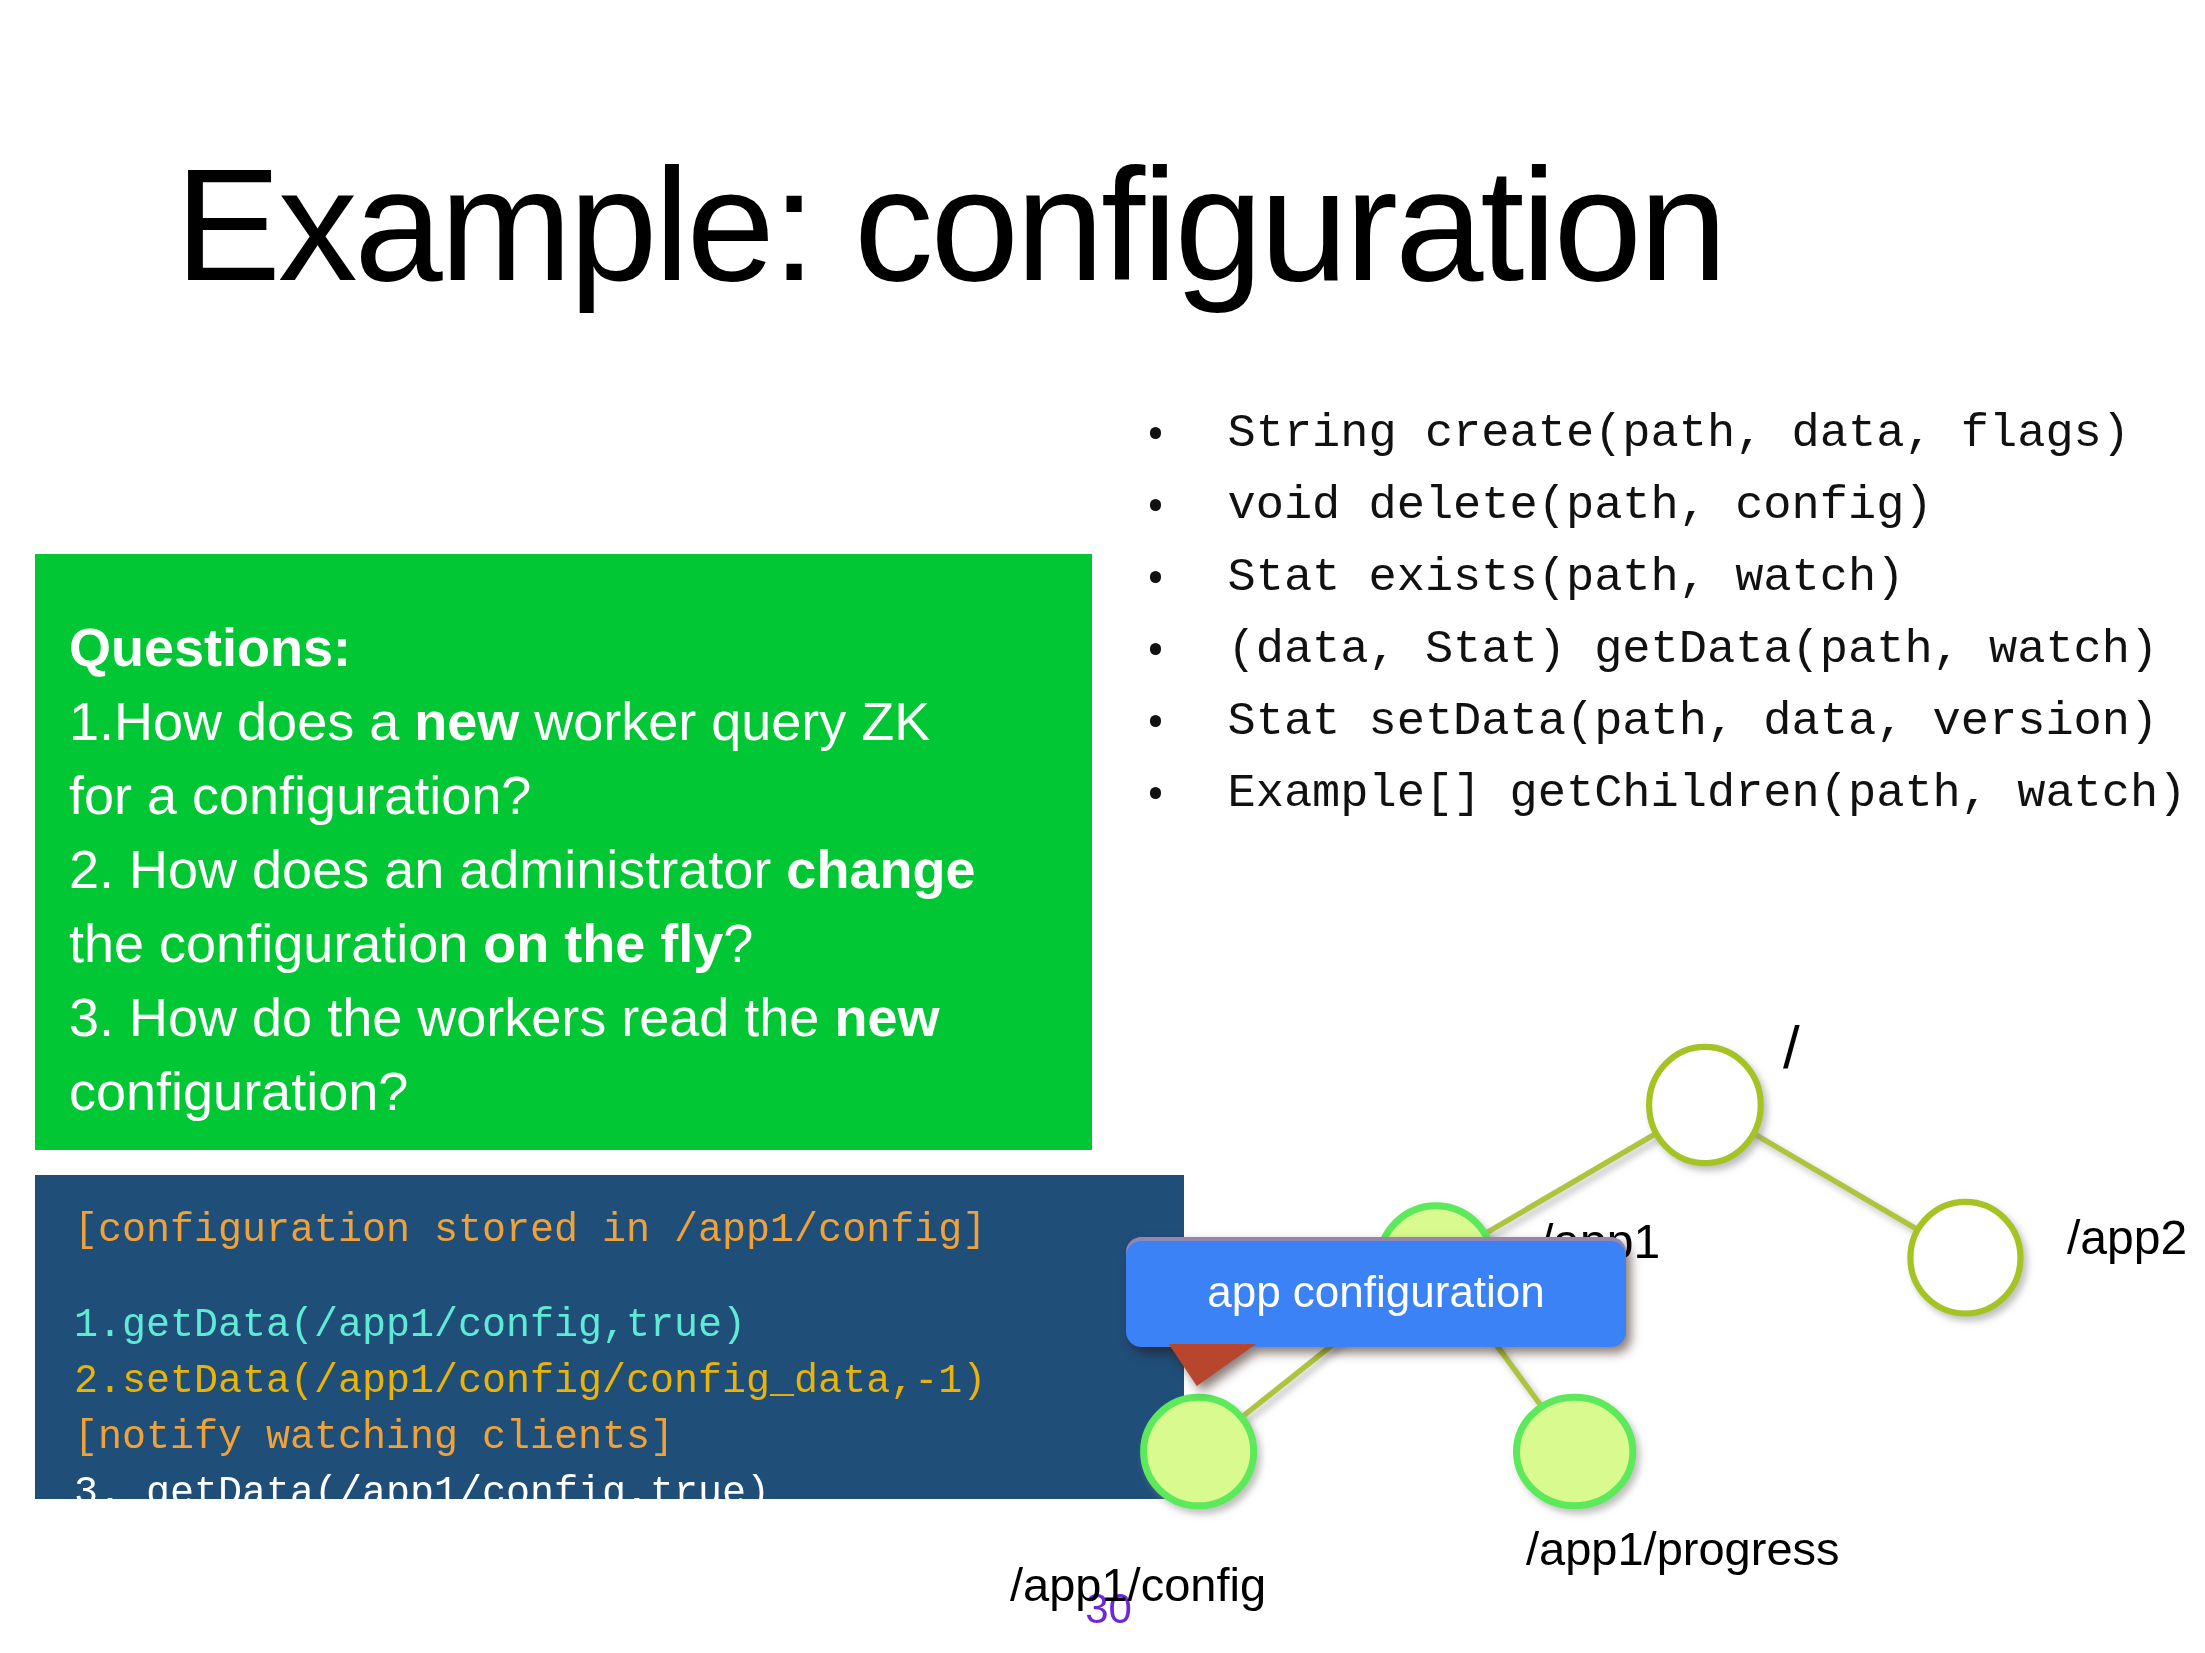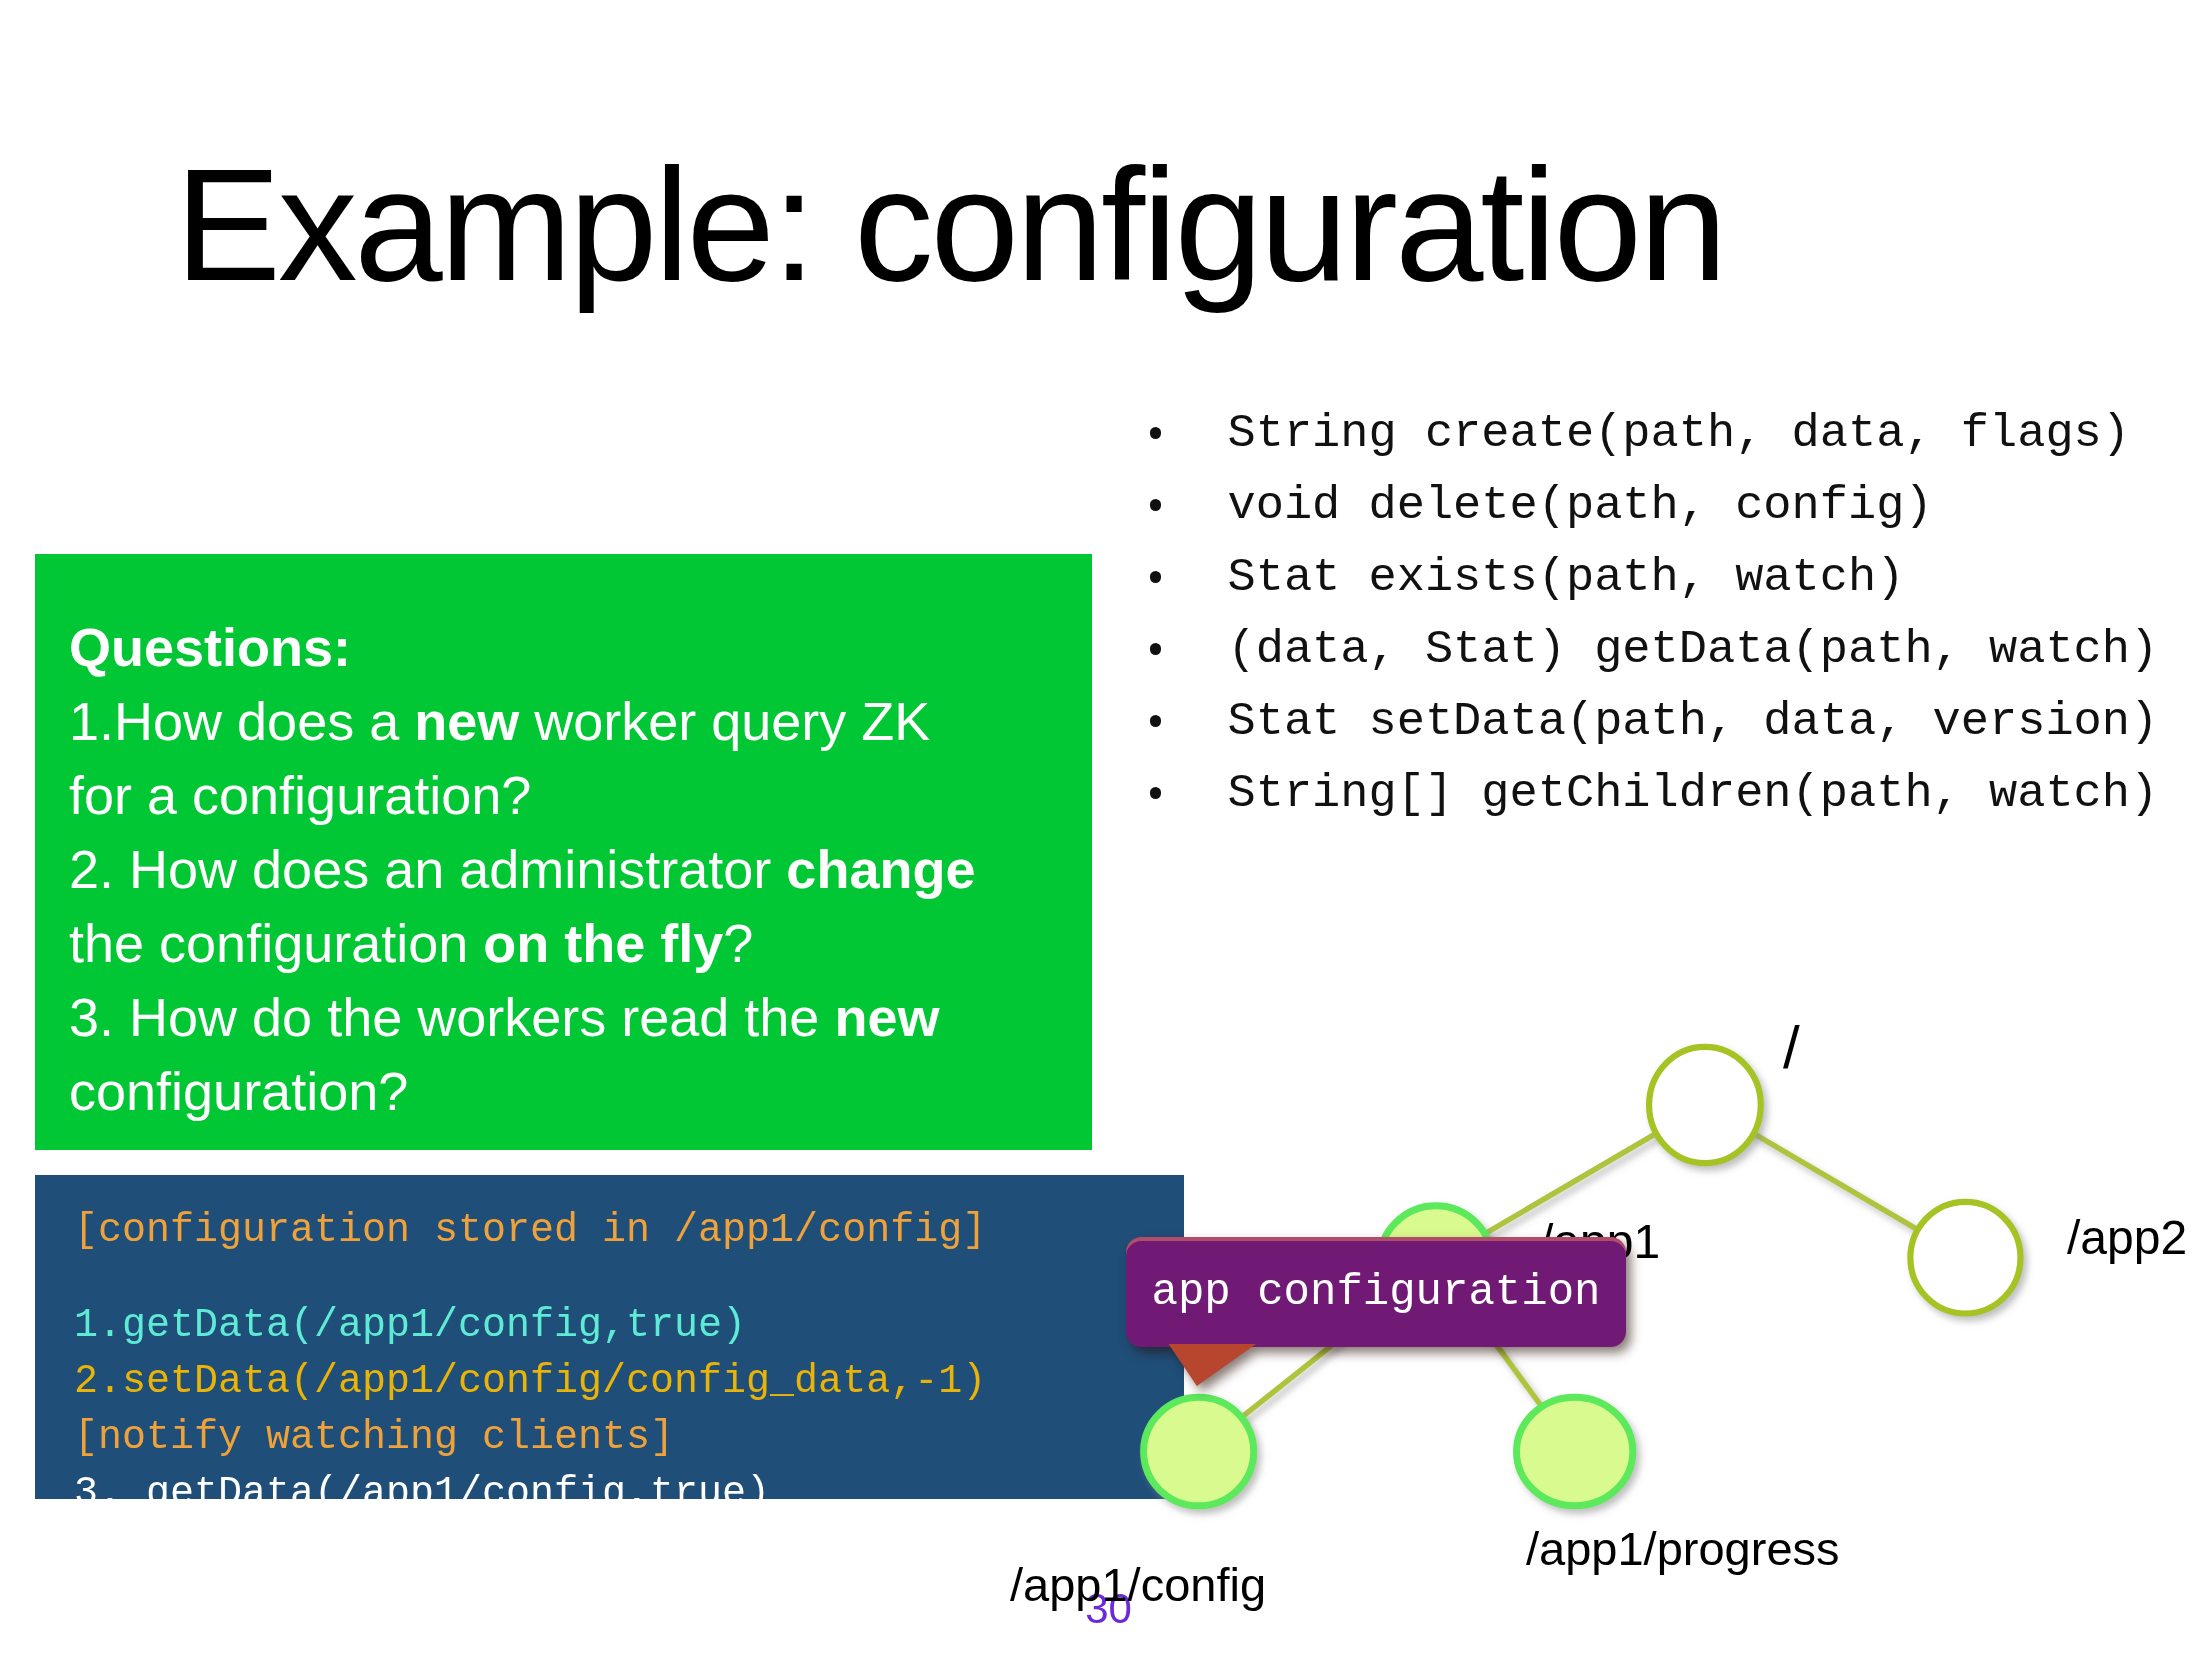--- a/index.html
+++ b/index.html
@@ -139,21 +139,21 @@
     <li>
         <span class="api-dot"></span>
         <span>(data, Stat) getData(path, watch)</span>
       </li>
     <li>
         <span class="api-dot"></span>
         <span>Stat setData(path, data, version)</span>
       </li>
     <li>
         <span class="api-dot"></span>
-        <span>String[] getChildren(path, watch)</span>
+        <span>Example[] getChildren(path, watch)</span>
       </li>
   </ul>
 
   <div class="qbox" style="color: rgb(255, 255, 255); background-color: rgb(0, 199, 51);">
     <div class="bold">Questions:</div>
     <div><span>1.How does a </span><b>new</b><span> worker query ZK</span><br><span>for a configuration?</span></div>
     <div><span>2. How does an administrator </span><b>change</b><br><span>the configuration </span><b>on the fly</b><span>?</span></div>
     <div><span>3. How do the workers read the </span><b>new</b><br><span>configuration?</span></div>
   </div>
 
@@ -184,21 +184,21 @@
     <ellipse cx="2031" cy="1872" rx="75" ry="70" stroke-width="9" filter="url(#ds)" fill="#d9fa8e" stroke="#5ce95c"></ellipse>
   </svg>
 
   <div class="tlabel tlabel-root">/</div>
   <div class="tlabel tlabel-app1">/app1</div>
   <div class="tlabel tlabel-app2">/app2</div>
   <div class="tlabel tlabel-config">/app1/config</div>
   <div class="tlabel tlabel-progress">/app1/progress</div>
 
   <div class="callout">
-    <div class="callout-box" style="background-color: #701a75; font-family: Liberation Mono, monospace;">
+    <div class="callout-box" style="background-color: #3b82f6;">
       <span style="color: rgb(255, 255, 255);">app configuration</span>
     </div>
     <div class="callout-tail" style="background-color: rgb(184, 70, 47);"></div>
   </div>
 
   <div class="page-number">30</div>
 
 </div>
 
 

